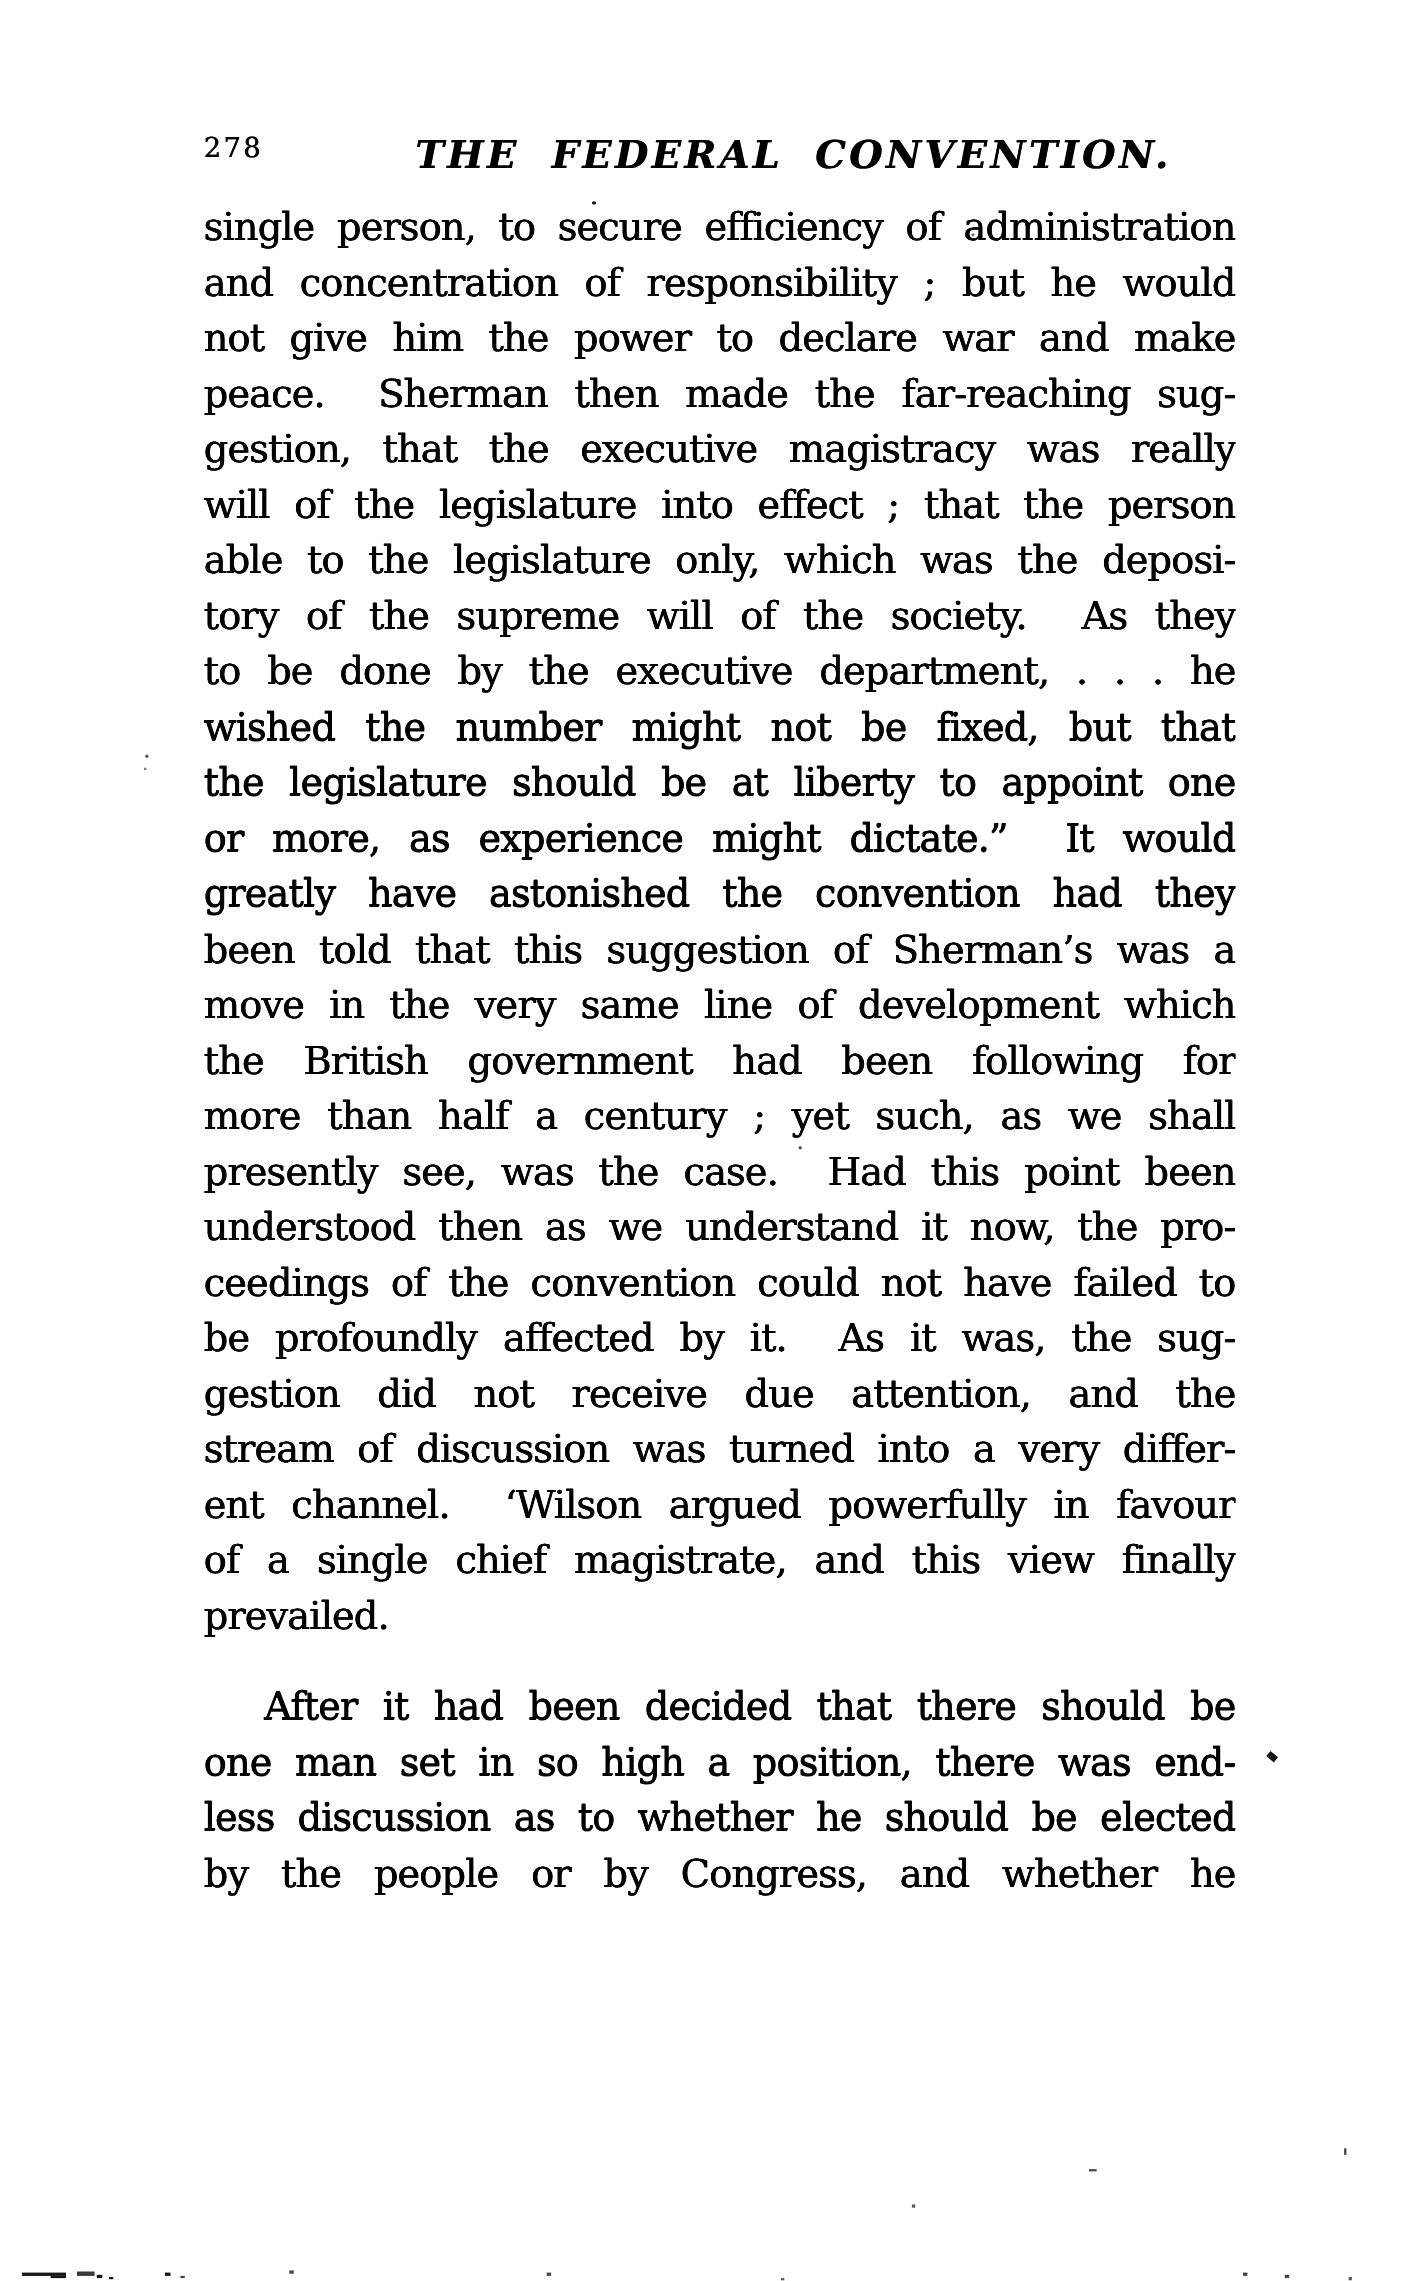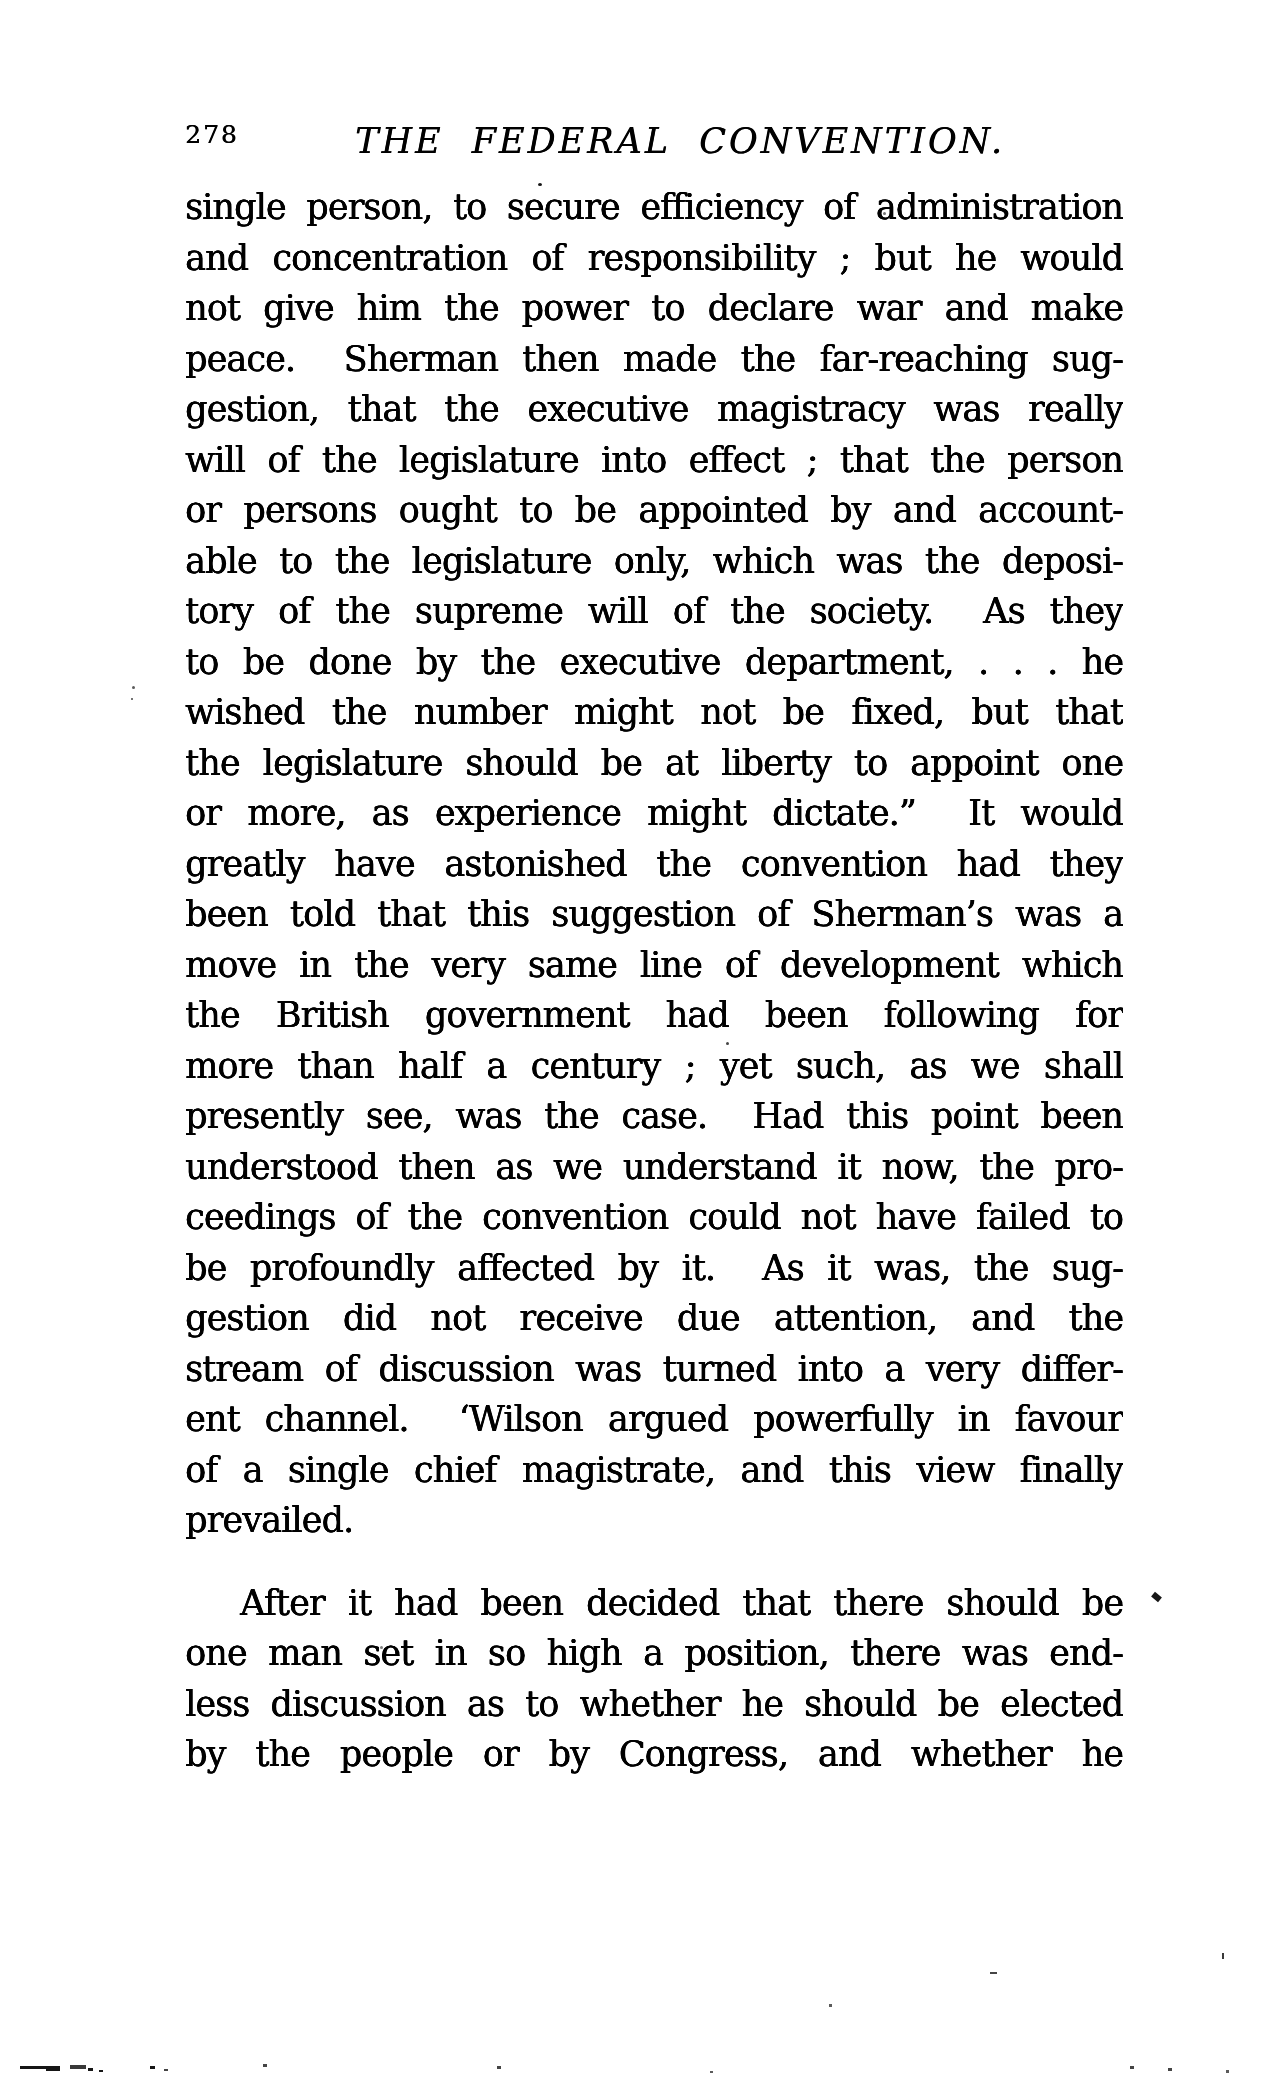--- a/index.html
+++ b/index.html
@@ -32,27 +32,28 @@
     top: 2px;
     font-size: 25px;
     letter-spacing: 2px;
     text-shadow: 0.5px 0 0 #000;
   }
   .running-title {
     position: absolute;
     left: 110px;
     right: 60px;
     top: 3px;
-    text-align: center;
+    text-align: right;
     font-style: italic;
     font-size: 35px;
     letter-spacing: 3px;
     word-spacing: 14px;
     white-space: nowrap;
     text-shadow: 0.4px 0 0 #000;
+    font-weight: bold;
   }
   
   .text-block {
     position: absolute;
     left: 185px;
     top: 182px;
     width: 938px;
     font-size: 35px;
     line-height: 50.5px;
     letter-spacing: -0.9px;
@@ -94,21 +95,20 @@
     <span class="running-title">THE FEDERAL CONVENTION.</span>
   </div>
 
   <div class="text-block">
       <div class="line just">single person, to secure efficiency of administration</div>
       <div class="line just">and concentration of responsibility ; but he would</div>
       <div class="line just">not give him the power to declare war and make</div>
       <div class="line just">peace.&nbsp; Sherman then made the far-reaching sug-</div>
       <div class="line just">gestion, that the executive magistracy was really</div>
       <div class="line just">will of the legislature into effect ; that the person</div>
-      <div class="line just">or persons ought to be appointed by and account-</div>
       <div class="line just">able to the legislature only, which was the deposi-</div>
       <div class="line just">tory of the supreme will of the society.&nbsp; As they</div>
       <div class="line just">to be done by the executive department, . . . he</div>
       <div class="line just">wished the number might not be fixed, but that</div>
       <div class="line just">the legislature should be at liberty to appoint one</div>
       <div class="line just">or more, as experience might dictate.”&nbsp; It would</div>
       <div class="line just">greatly have astonished the convention had they</div>
       <div class="line just">been told that this suggestion of Sherman’s was a</div>
       <div class="line just">move in the very same line of development which</div>
       <div class="line just">the British government had been following for</div>

